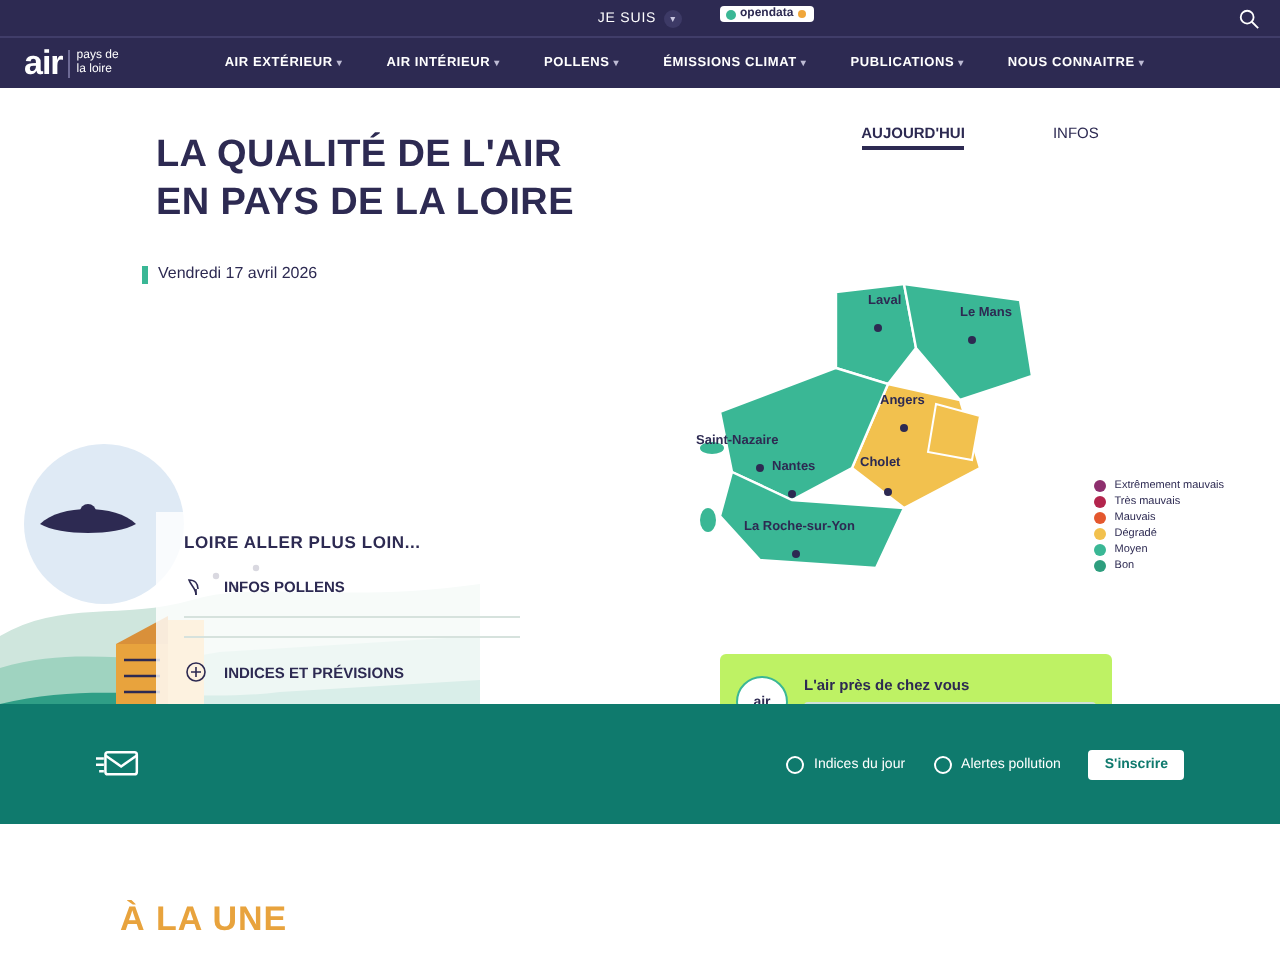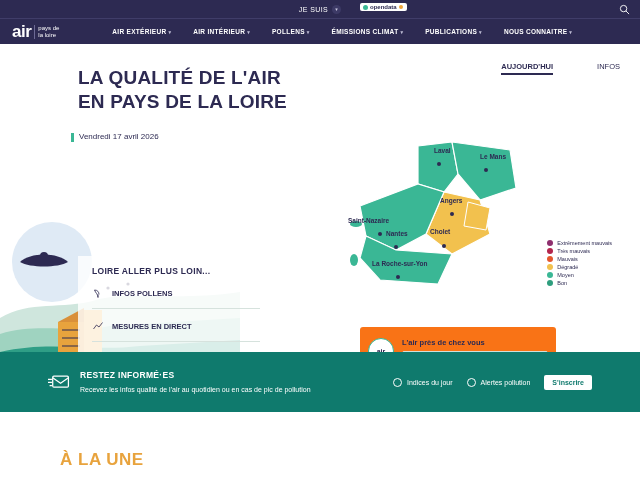--- a/index.html
+++ b/index.html
@@ -116,40 +116,40 @@
   }
   .panel-row .pico { width: 12px; height: 12px; flex: 0 0 12px; }
   .panel-row .pico svg { width: 12px; height: 12px; }
   .panel-sep {
     margin-left: 14px; width: 168px; height: 1px; background: #d6e2dd; margin-top: 9px;
   }
 
   
   .mapwrap { position: absolute; left: 330px; top: 18px; width: 290px; height: 240px; }
   .maptabs {
-    display: flex; gap: 44px; justify-content: flex-end; margin-left: 30px;
+    display: flex; gap: 44px; justify-content: center; margin-left: 30px;
     font-size: 7.5px; color: #2d2a52; font-weight: bold;
   }
   .maptab.active { border-bottom: 2px solid #2d2a52; padding-bottom: 2px; }
   .maptab { padding-bottom: 2px; cursor: pointer; color: #2d2a52; }
   .maptab.inactive { font-weight: normal; }
   .mapsvg { position: absolute; left: 10px; top: 22px; width: 210px; height: 200px; }
   .citylabel {
     position: absolute; font-size: 6.5px; color: #2d2a52; font-weight: bold;
     white-space: nowrap;
   }
   .legend { position: absolute; right: 8px; top: 178px; }
   .legend-row { display: flex; align-items: center; gap: 4px; margin-bottom: 2px; }
   .legend-dot { width: 6px; height: 6px; border-radius: 50%; }
   .legend-label { font-size: 5.5px; color: #2d2a52; }
 
   
   .commune {
     position: absolute; left: 360px; top: 283px; width: 196px; height: 48px;
-    background: #f97316; border-radius: 3px;
+    background: #bef264; border-radius: 3px;
     display: flex; align-items: center; padding: 0 8px; gap: 8px;
   }
   .commune-badge {
     width: 26px; height: 26px; border-radius: 50%;
     border: 1px solid #3ab795; display: flex; align-items: center; justify-content: center;
     color: #2d2a52; font-size: 7px; font-weight: bold; background: #ffffff;
   }
   .commune-right { flex: 1; }
   .commune-title { font-size: 7.5px; color: #2d2a52; font-weight: bold; margin-bottom: 4px; }
   .commune-select {
@@ -279,28 +279,20 @@
       <span class="pico">
         <svg viewBox="0 0 24 24" fill="none" stroke="#2d2a52" stroke-width="1.6">
           <path d="M12 21 C12 14 7 12 5 6 C11 6 14 10 14 15"></path>
             <path d="M12 21 v-6"></path>
         </svg>
       </span>
       <span>INFOS POLLENS</span>
     </div>
     <div class="panel-sep"></div>
 
-    <div class="panel-row">
-      <span class="pico">
-        <svg viewBox="0 0 24 24" fill="none" stroke="#2d2a52" stroke-width="1.6">
-          <path d="M3 18 L9 10 L14 14 L21 5"></path>
-        </svg>
-      </span>
-      <span>MESURES EN DIRECT</span>
-    </div>
     <div class="panel-sep"></div>
 
     <div class="panel-row">
       <span class="pico">
         <svg viewBox="0 0 24 24" fill="none" stroke="#2d2a52" stroke-width="1.6">
           <circle cx="12" cy="12" r="9"></circle>
             <path d="M12 7 v10 M7 12 h10"></path>
         </svg>
       </span>
       <span>INDICES ET PRÉVISIONS</span>
@@ -388,24 +380,20 @@
 </div>
 
 <div class="band">
   <span class="band-ico">
     <svg viewBox="0 0 28 22" fill="none" stroke="#ffffff" stroke-width="1.6">
       <rect x="6" y="4" width="20" height="14" rx="1.5"></rect>
       <path d="M6 6 L16 13 L26 6"></path>
       <path d="M0 8 h5 M0 12 h5 M2 16 h3"></path>
     </svg>
   </span>
-  <div class="band-left">
-    <div class="band-title">RESTEZ INFORMÉ·ES</div>
-    <div class="band-sub">Recevez les infos qualité de l'air au quotidien ou en cas de pic de pollution</div>
-  </div>
   <div class="band-right">
     <label class="radio-opt">
       <span class="radio"></span>
       <span>Indices du jour</span>
     </label>
     <label class="radio-opt">
       <span class="radio"></span>
       <span>Alertes pollution</span>
     </label>
     <button class="subscribe-btn">S'inscrire</button>

